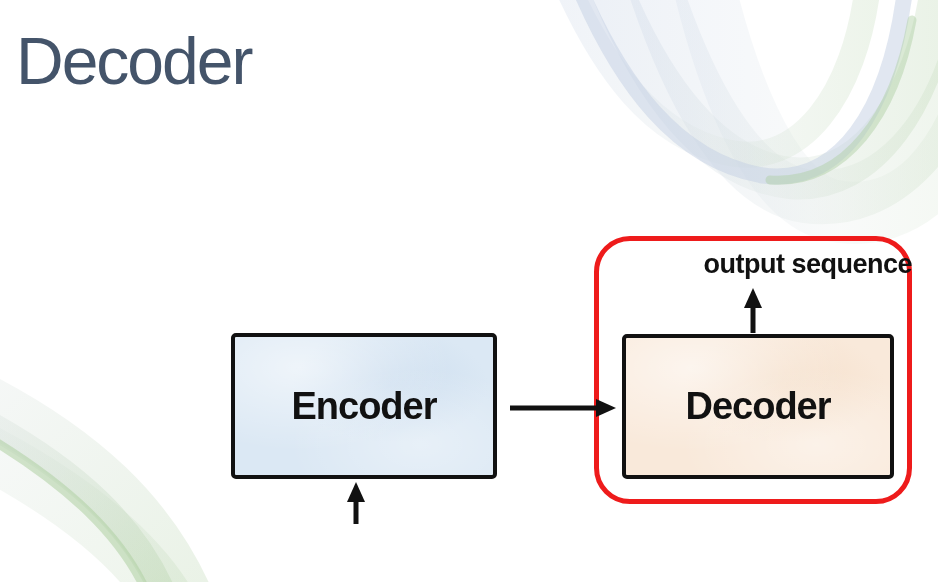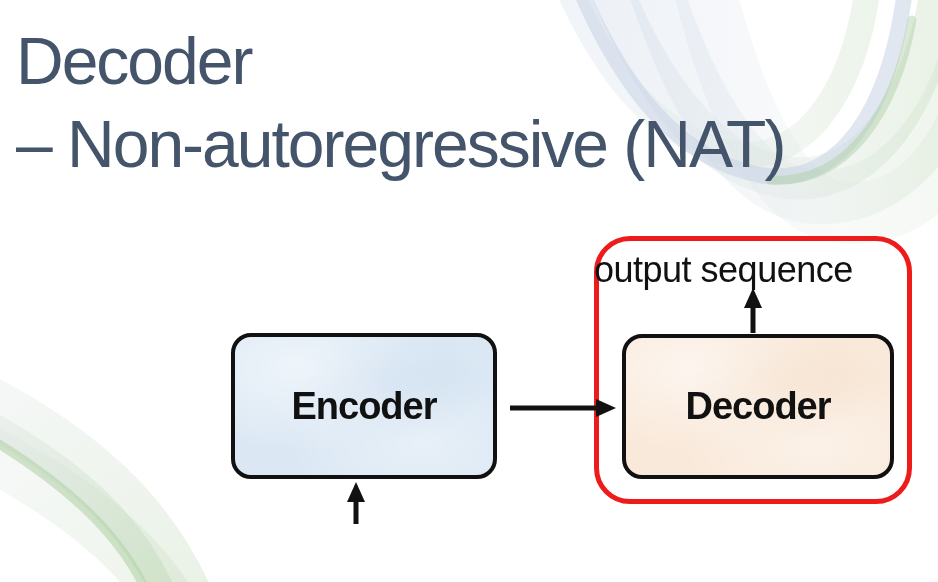--- a/index.html
+++ b/index.html
@@ -28,21 +28,21 @@
   }
   .nat-frame{
     position:absolute;left:594px;top:236px;width:318px;height:268px;
     border:5px solid var(--highlight-red,#ee1b1b);
     border-radius:36px;box-sizing:border-box;z-index:1;
     background:transparent;
   }
   .box{
     position:absolute;z-index:3;box-sizing:border-box;
     border:4px solid var(--box-border,#111);
-    border-radius:20px;
+    border-radius:5px;
     display:flex;align-items:center;justify-content:center;
     font-size:38px;font-weight:bold;letter-spacing:-1px;
     color:var(--box-label,#111);
   }
   .box.encoder{
     left:231px;top:333px;width:266px;height:146px;
     background:
       radial-gradient(ellipse at 25% 22%, rgba(255,255,255,.55), rgba(255,255,255,0) 55%),
       radial-gradient(ellipse at 72% 78%, rgba(255,255,255,.35), rgba(255,255,255,0) 50%),
       radial-gradient(ellipse at 60% 35%, rgba(186,209,233,.45), rgba(186,209,233,0) 45%),
@@ -50,22 +50,22 @@
   }
   .box.decoder{
     left:622px;top:334px;width:272px;height:145px;
     background:
       radial-gradient(ellipse at 25% 22%, rgba(255,255,255,.55), rgba(255,255,255,0) 55%),
       radial-gradient(ellipse at 72% 78%, rgba(255,255,255,.4), rgba(255,255,255,0) 50%),
       radial-gradient(ellipse at 60% 35%, rgba(240,212,184,.45), rgba(240,212,184,0) 45%),
       var(--decoder-fill,#f9e9da);
   }
   .seq-label{
-    position:absolute;z-index:3;text-align:left;
-    font-size:36px;font-weight:normal;letter-spacing:-0.5px;
+    position:absolute;z-index:3;text-align:right;
+    font-size:27px;font-weight:bold;letter-spacing:-0.5px;
     color:var(--box-label,#111);white-space:nowrap;
   }
   .seq-label.output{left:594px;top:249px;width:318px;}
   .seq-label.input{left:230px;top:533px;width:270px;}
   .arrows{position:absolute;left:0;top:0;z-index:2;pointer-events:none;}
 </style>
 </head>
 <body>
 
 <div class="slide">
@@ -95,21 +95,20 @@
     <g fill="none" stroke-linecap="round">
       <path opacity="0.30" stroke="url(#grad-bl)" stroke-width="56" d="M-20,400 C80,452 148,514 186,600"></path>
       <path opacity="0.25" stroke="url(#grad-bl)" stroke-width="54" d="M-20,448 C72,496 138,548 172,608"></path>
       <path opacity="0.40" stroke="url(#grad-bl)" stroke-width="26" d="M-18,420 C74,470 136,526 166,600"></path>
       <path opacity="0.55" stroke="#aecfa2" stroke-width="9" d="M-14,436 C66,484 124,536 150,600"></path>
     </g>
   </svg>
 
   <div class="title">
     <div>Decoder</div>
-    <div>– Non-autoregressive (NAT)</div>
   </div>
 
   <div class="nat-frame"></div>
 
   <div class="seq-label output">output sequence</div>
 
   <svg class="arrows" width="938" height="582" viewBox="0 0 938 582" aria-hidden="true">
     <defs>
       <marker id="arrowhead" markerUnits="userSpaceOnUse" markerWidth="20" markerHeight="18" refX="2" refY="9" orient="auto">
         <path d="M0,0 L20,9 L0,18 Z" fill="#111111" style="fill:var(--arrow-black,#111)"></path>

